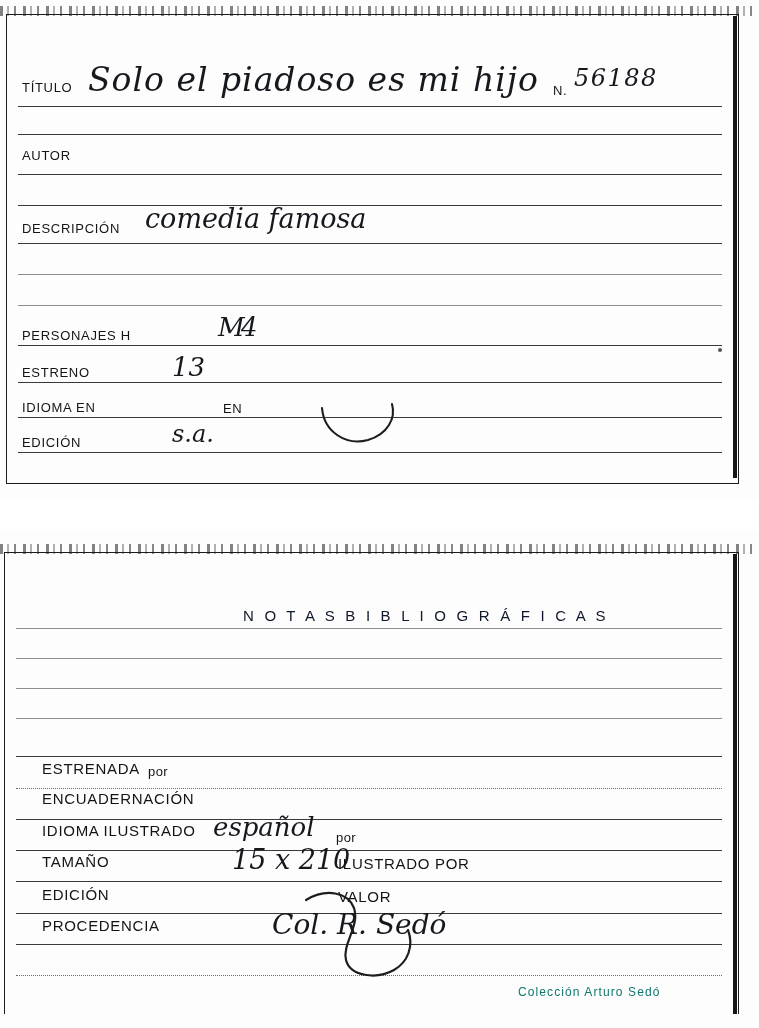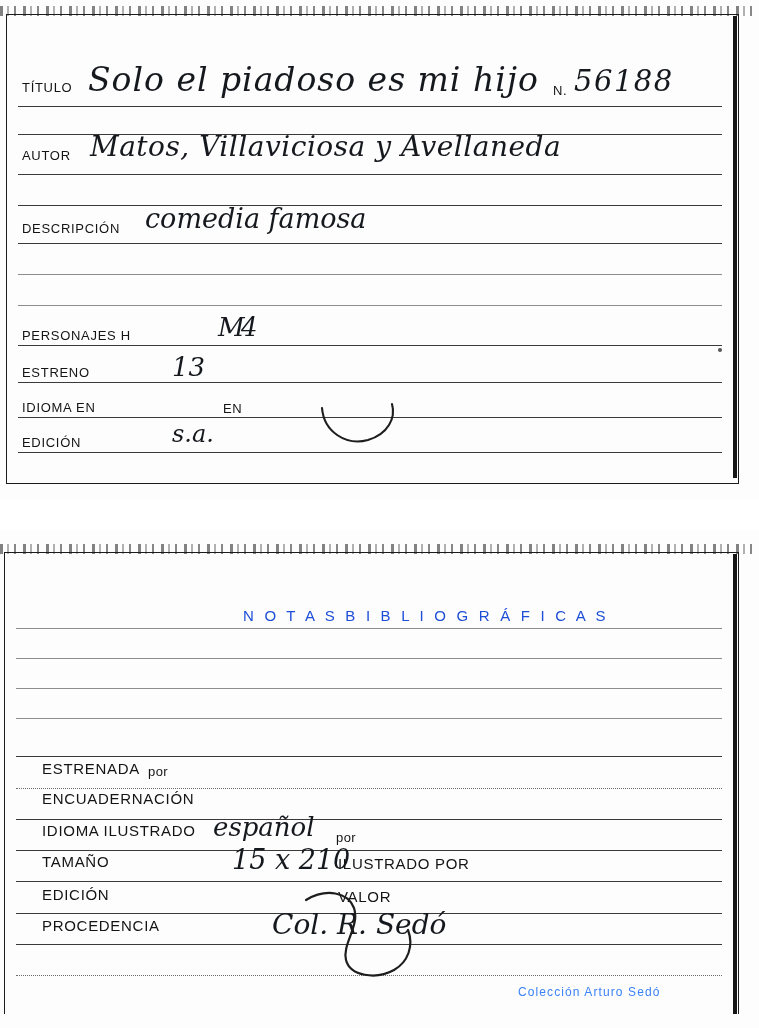--- a/index.html
+++ b/index.html
@@ -98,28 +98,28 @@
     font-style: italic;
     color: #15181d;
     white-space: nowrap;
     transform-origin: left bottom;
   }
 
   #notas-title {
     position: absolute;
     font-size: 15px;
     letter-spacing: 3.2px;
-    color: #1d4ed8;
+    color: #0f172a;
   }
 
   #collection {
     position: absolute;
     font-size: 12px;
     letter-spacing: 1.1px;
-    color: #3b82f6;
+    color: #0f766e;
     font-family: "Liberation Sans", sans-serif;
   }
 
   .blot {
     position: absolute;
     border-radius: 50%;
     background: #2a2a2a;
     opacity: 0.8;
   }
 </style>
@@ -140,24 +140,23 @@
   <div class="rule faint" style="left:18px; top:274px;  width:704px;"></div>
   <div class="rule faint" style="left:18px; top:305px;  width:704px;"></div>
   <div class="rule" style="left:18px; top:345px;  width:704px;"></div>
   <div class="rule" style="left:18px; top:382px;  width:704px;"></div>
   <div class="rule" style="left:18px; top:417px;  width:704px;"></div>
   <div class="rule" style="left:18px; top:452px;  width:704px;"></div>
 
   <span class="lbl sm" style="left:22px; top:80px;">TÍTULO</span>
   <span class="hand" style="left:88px; top:60px; font-size:33px; letter-spacing:1px;">Solo el piadoso es mi hijo</span>
   <span class="lbl sm" style="left:553px; top:83px;">N.</span>
-  <span class="hand" style="left:574px; top:64px; font-size:29px; letter-spacing:1.5px;">56188</span>
+  <span class="hand" style="left:574px; top:64px; font-size:24px; letter-spacing:1.5px;">56188</span>
 
   <span class="lbl sm" style="left:22px; top:148px;">AUTOR</span>
-  <span class="hand" style="left:90px; top:130px; font-size:28px; letter-spacing:0.5px;">Matos, Villaviciosa y Avellaneda</span>
 
   <span class="lbl sm" style="left:22px; top:221px;">DESCRIPCIÓN</span>
   <span class="hand" style="left:145px; top:203px; font-size:27px;">comedia famosa</span>
 
   <span class="lbl sm" style="left:22px; top:328px;">PERSONAJES H</span>
   <span class="hand" style="left:172px; top:312px; font-size:26px;margin-top:40px;">13</span>
   <span class="hand" style="left:218px; top:312px; font-size:26px;">M</span>
   <span class="hand" style="left:241px; top:312px; font-size:26px;">4</span>
 
   <span class="lbl sm" style="left:22px; top:365px;">ESTRENO</span>

